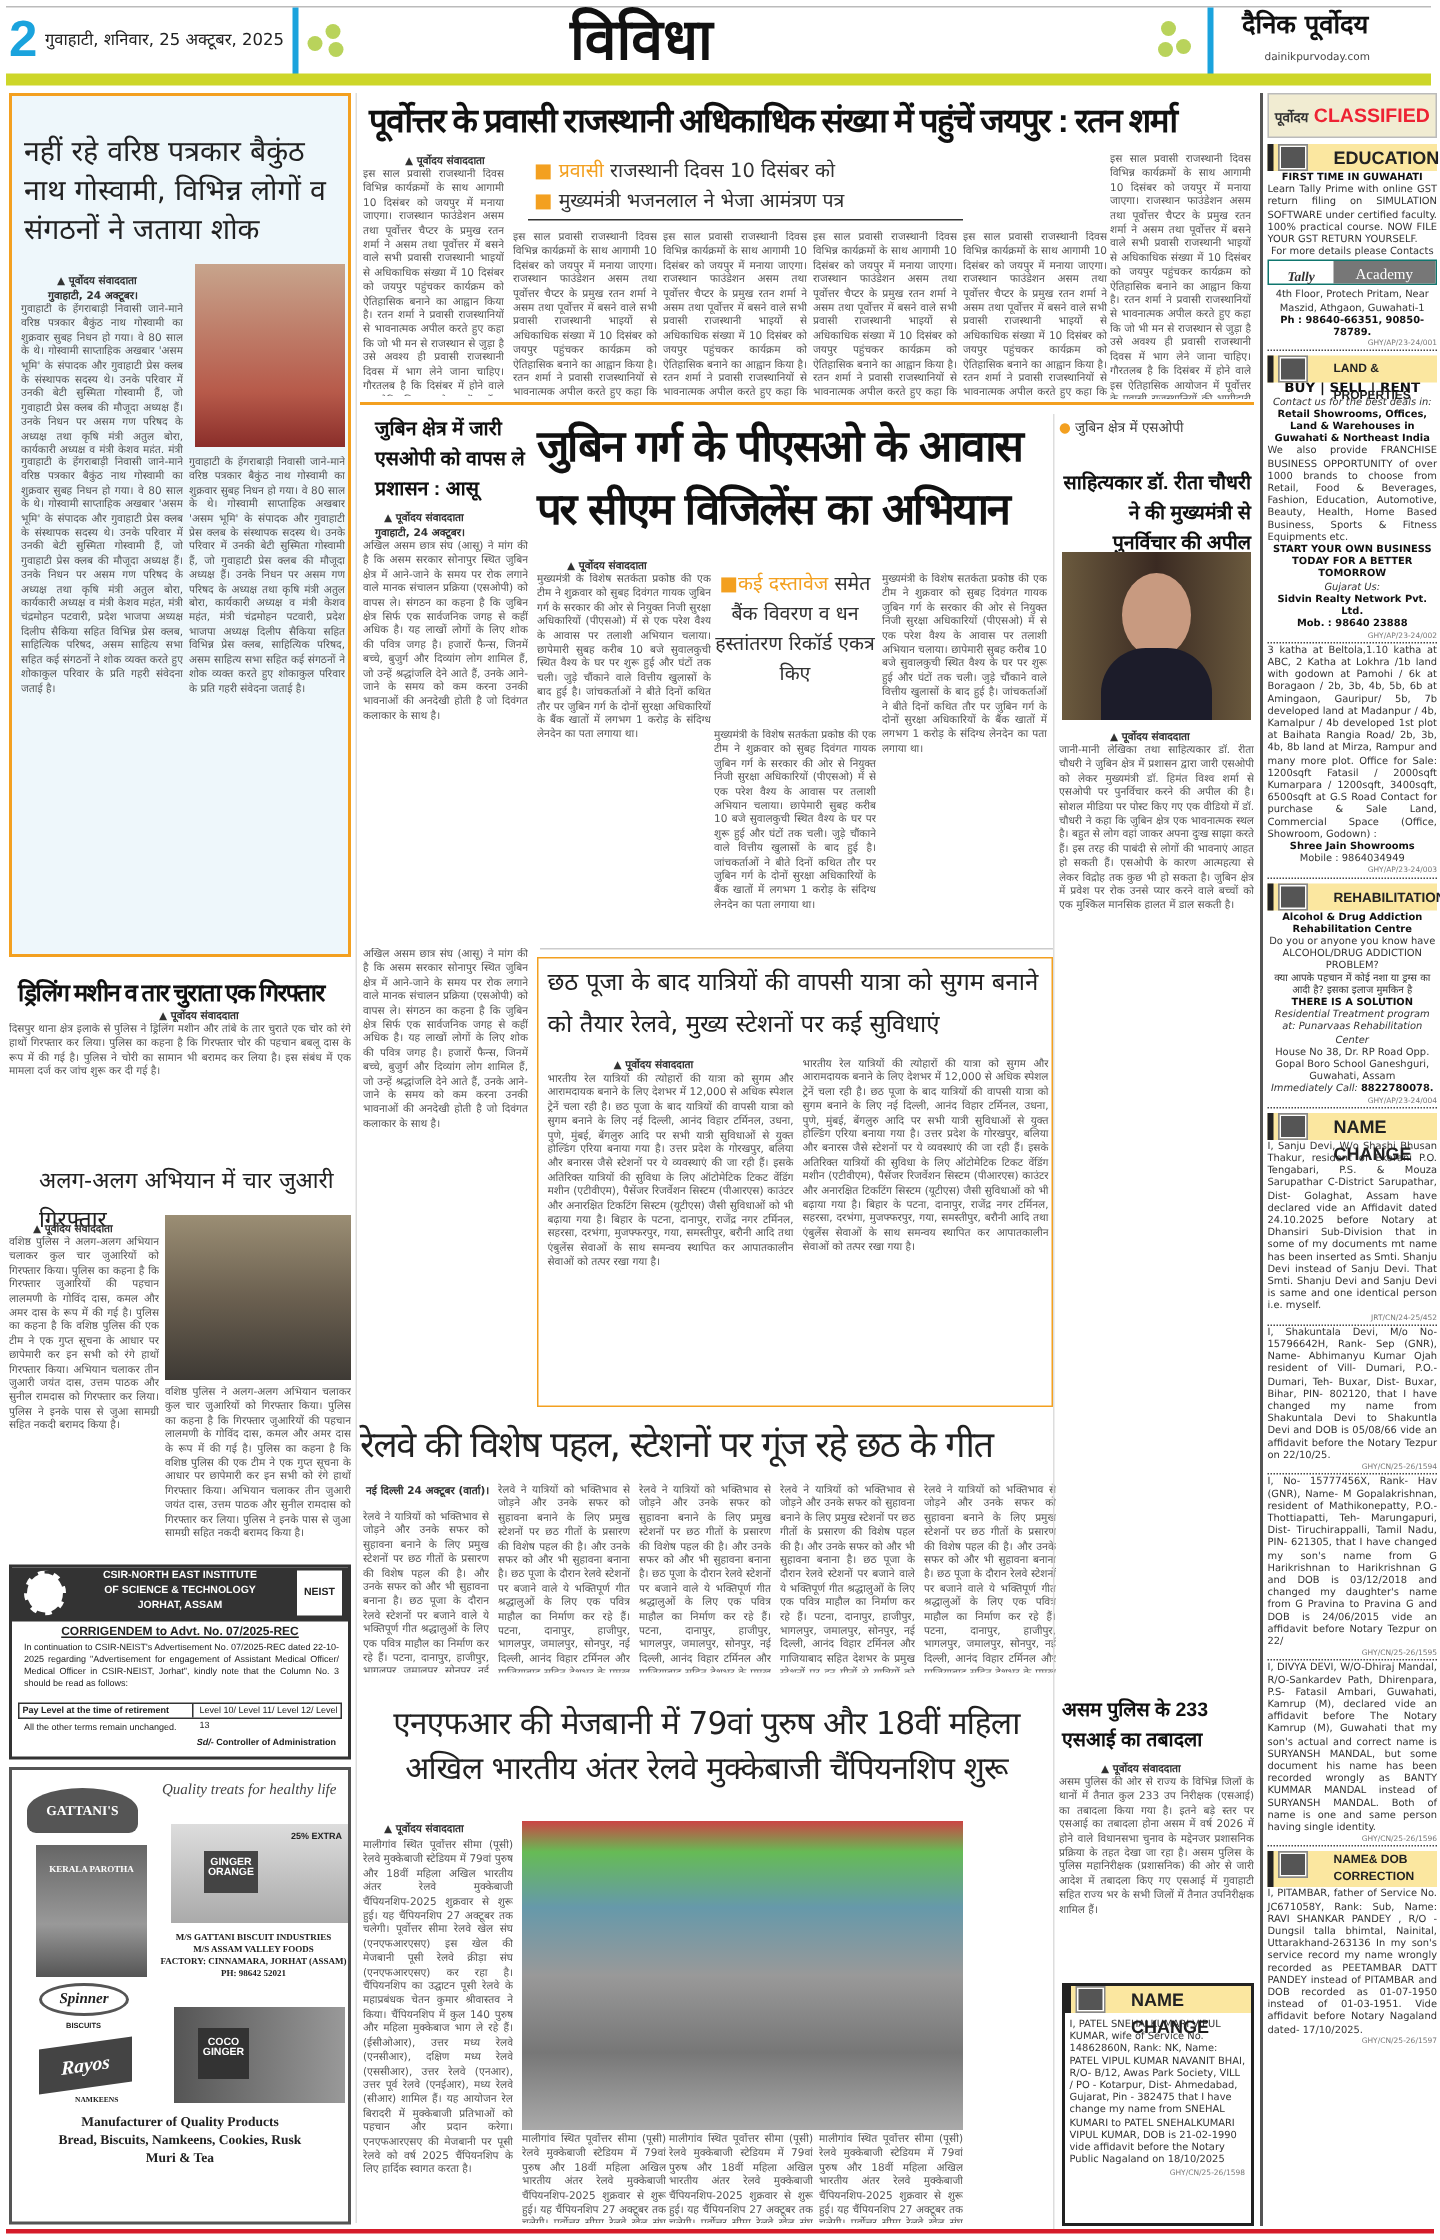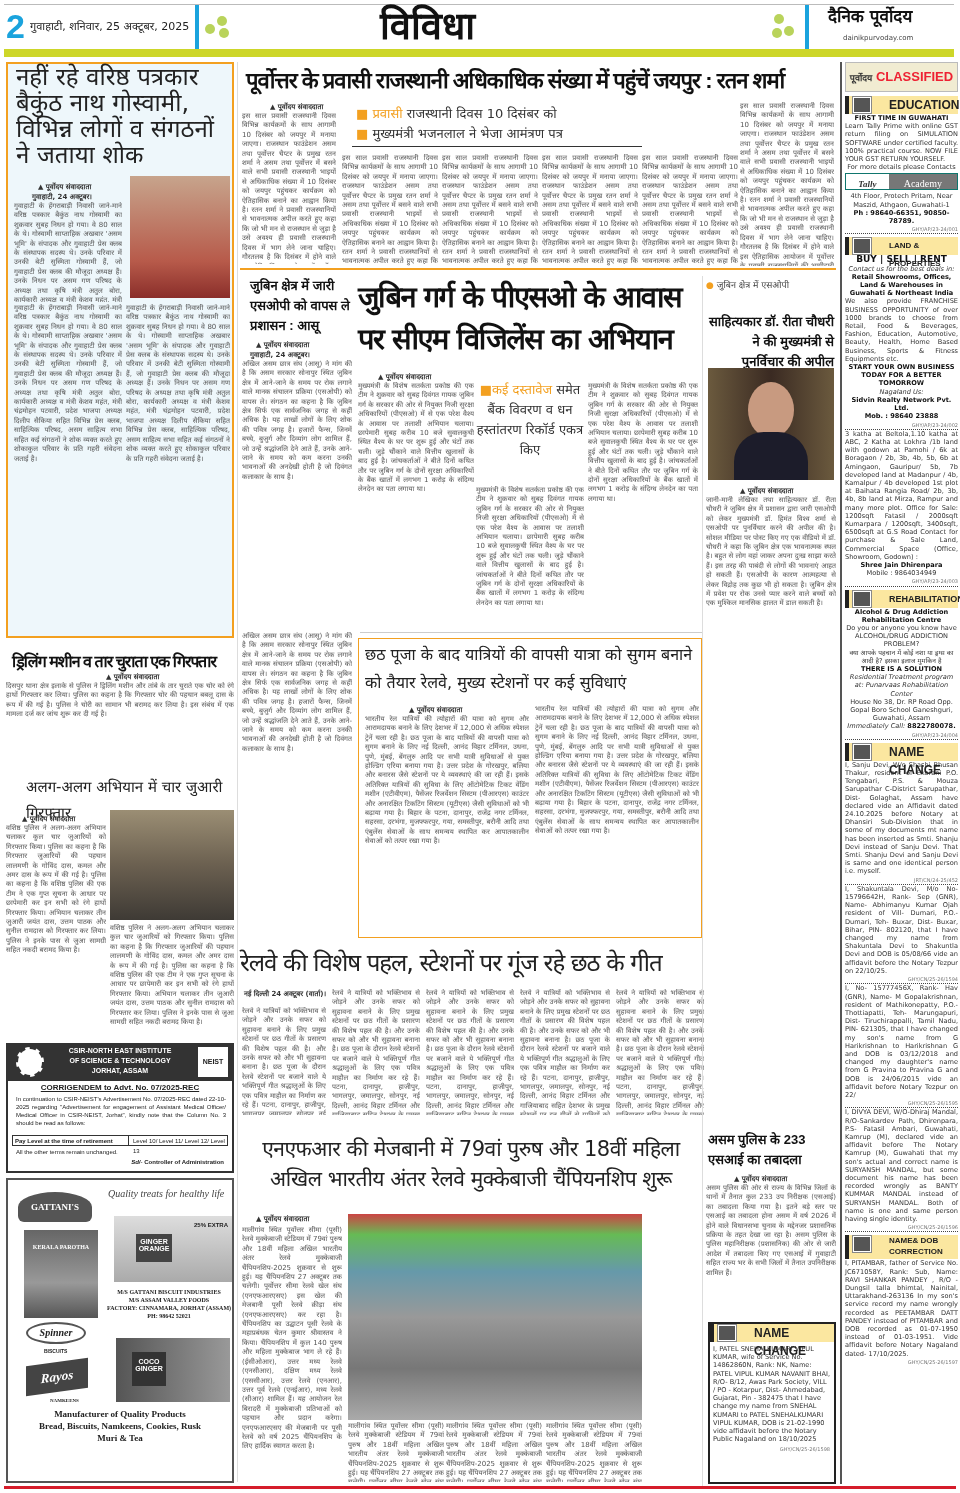--- a/index.html
+++ b/index.html
@@ -49,21 +49,21 @@
       <span style="left:14px;top:16px"></span>
       <span style="left:2px;top:18px"></span>
     </div>
   <div class="abs vbar" style="left:805px"></div>
   <div class="abs logo">दैनिक पूर्वोदय</div>
   <div class="abs logo-url">dainikpurvoday.com</div>
   <div class="abs lime"></div>
 </div>
 
 <div class="abs" style="left:6px;top:62px;width:228px;height:576px;border:2px solid #f3a020;background:#eef7fb">
-  <div class="abs h1" style="left:8px;top:0;width:212px;font-size:24px;line-height:26px">नहीं रहे वरिष्ठ पत्रकार बैकुंठ नाथ गोस्वामी, विभिन्न लोगों व संगठनों ने जताया शोक</div>
+  <div class="abs h1" style="left:8px;top:24px;width:212px;font-size:19px;line-height:26px">नहीं रहे वरिष्ठ पत्रकार बैकुंठ नाथ गोस्वामी, विभिन्न लोगों व संगठनों ने जताया शोक</div>
   <div class="abs byline" style="left:30px;top:118px">▲ पूर्वोदय संवाददाता</div>
   <div class="abs byline" style="left:24px;top:128px">गुवाहाटी, 24 अक्टूबर।</div>
   <div class="abs text-block" style="left:6px;top:138px;width:108px;height:100px">गुवाहाटी के हेंगराबाड़ी निवासी जाने-माने वरिष्ठ पत्रकार बैकुंठ नाथ गोस्वामी का शुक्रवार सुबह निधन हो गया। वे 80 साल के थे। गोस्वामी साप्ताहिक अखबार 'असम भूमि' के संपादक और गुवाहाटी प्रेस क्लब के संस्थापक सदस्य थे। उनके परिवार में उनकी बेटी सुस्मिता गोस्वामी हैं, जो गुवाहाटी प्रेस क्लब की मौजूदा अध्यक्ष हैं। उनके निधन पर असम गण परिषद के अध्यक्ष तथा कृषि मंत्री अतुल बोरा, कार्यकारी अध्यक्ष व मंत्री केशव महंत, मंत्री चंद्रमोहन पटवारी, प्रदेश भाजपा अध्यक्ष दिलीप सैकिया सहित विभिन्न प्रेस क्लब, साहित्यिक परिषद, असम साहित्य सभा सहित कई संगठनों ने शोक व्यक्त करते हुए शोकाकुल परिवार के प्रति गहरी संवेदना जताई है।</div>
   <div class="abs photo" style="left:122px;top:112px;width:100px;height:122px;background:linear-gradient(#c7a48c,#b75a4a 70%,#8a2e2a)"></div>
   <div class="abs text-block" style="left:6px;top:240px;width:108px;height:330px">गुवाहाटी के हेंगराबाड़ी निवासी जाने-माने वरिष्ठ पत्रकार बैकुंठ नाथ गोस्वामी का शुक्रवार सुबह निधन हो गया। वे 80 साल के थे। गोस्वामी साप्ताहिक अखबार 'असम भूमि' के संपादक और गुवाहाटी प्रेस क्लब के संस्थापक सदस्य थे। उनके परिवार में उनकी बेटी सुस्मिता गोस्वामी हैं, जो गुवाहाटी प्रेस क्लब की मौजूदा अध्यक्ष हैं। उनके निधन पर असम गण परिषद के अध्यक्ष तथा कृषि मंत्री अतुल बोरा, कार्यकारी अध्यक्ष व मंत्री केशव महंत, मंत्री चंद्रमोहन पटवारी, प्रदेश भाजपा अध्यक्ष दिलीप सैकिया सहित विभिन्न प्रेस क्लब, साहित्यिक परिषद, असम साहित्य सभा सहित कई संगठनों ने शोक व्यक्त करते हुए शोकाकुल परिवार के प्रति गहरी संवेदना जताई है।</div>
   <div class="abs text-block" style="left:118px;top:240px;width:104px;height:330px">गुवाहाटी के हेंगराबाड़ी निवासी जाने-माने वरिष्ठ पत्रकार बैकुंठ नाथ गोस्वामी का शुक्रवार सुबह निधन हो गया। वे 80 साल के थे। गोस्वामी साप्ताहिक अखबार 'असम भूमि' के संपादक और गुवाहाटी प्रेस क्लब के संस्थापक सदस्य थे। उनके परिवार में उनकी बेटी सुस्मिता गोस्वामी हैं, जो गुवाहाटी प्रेस क्लब की मौजूदा अध्यक्ष हैं। उनके निधन पर असम गण परिषद के अध्यक्ष तथा कृषि मंत्री अतुल बोरा, कार्यकारी अध्यक्ष व मंत्री केशव महंत, मंत्री चंद्रमोहन पटवारी, प्रदेश भाजपा अध्यक्ष दिलीप सैकिया सहित विभिन्न प्रेस क्लब, साहित्यिक परिषद, असम साहित्य सभा सहित कई संगठनों ने शोक व्यक्त करते हुए शोकाकुल परिवार के प्रति गहरी संवेदना जताई है।</div>
 </div>
 
 <div class="abs" style="left:6px;top:648px;width:228px;height:110px">
   <div class="abs cond" style="left:6px;top:2px;font-size:16px">ड्रिलिंग मशीन व तार चुराता एक गिरफ्तार</div>
@@ -238,29 +238,29 @@
   </div>
   <div class="dots"></div>
 
   <div class="clsfd-head" style="margin-top:3px;font-size:8px"><span class="ic"></span><span>LAND &amp; PROPERTIES</span></div>
   <div class="ad" style="text-align:center">
     <b style="font-size:9px">BUY | SELL | RENT</b>
     <div><i>Contact us for the best deals in:</i></div>
     <b>Retail Showrooms, Offices, Land &amp; Warehouses in Guwahati &amp; Northeast India</b>
     <div style="text-align:justify">We also provide FRANCHISE BUSINESS OPPORTUNITY of over 1000 brands to choose from Retail, Food &amp; Beverages, Fashion, Education, Automotive, Beauty, Health, Home Based Business, Sports &amp; Fitness Equipments etc.</div>
     <b>START YOUR OWN BUSINESS TODAY FOR A BETTER TOMORROW</b>
-    <div><i>Nagaland Us:</i></div>
+    <div><i>Gujarat Us:</i></div>
     <b>Sidvin Realty Network Pvt. Ltd.</b>
     <div><b>Mob. : 98640 23888</b></div>
     <div class="ref">GHY/AP/23-24/002</div>
   </div>
   <div class="dots"></div>
   <div class="ad" style="text-align:justify">
     <div>3 katha at Beltola,1.10 katha at ABC, 2 Katha at Lokhra /1b land with godown at Pamohi / 6k at Boragaon / 2b, 3b, 4b, 5b, 6b at Amingaon, Gauripur/ 5b, 7b developed land at Madanpur / 4b, Kamalpur / 4b developed 1st plot at Baihata Rangia Road/ 2b, 3b, 4b, 8b land at Mirza, Rampur and many more plot. Office for Sale: 1200sqft Fatasil / 2000sqft Kumarpara / 1200sqft, 3400sqft, 6500sqft at G.S Road Contact for purchase &amp; Sale Land, Commercial Space (Office, Showroom, Godown) :</div>
-    <div style="text-align:center"><b>Shree Jain Dhirenpara</b></div>
+    <div style="text-align:center"><b>Shree Jain Showrooms</b></div>
     <div style="text-align:center">Mobile : 9864034949</div>
     <div class="ref">GHY/AP/23-24/003</div>
   </div>
   <div class="dots"></div>
 
   <div class="clsfd-head" style="margin-top:3px;font-size:9px"><span class="ic"></span><span>REHABILITATION</span></div>
   <div class="ad" style="text-align:center">
     <b>Alcohol &amp; Drug Addiction Rehabilitation Centre</b>
     <div>Do you or anyone you know have ALCOHOL/DRUG ADDICTION PROBLEM?</div>
     <div>क्या आपके पहचान में कोई नशा या ड्रग्स का आदी है? इसका इलाज मुमकिन है</div>

